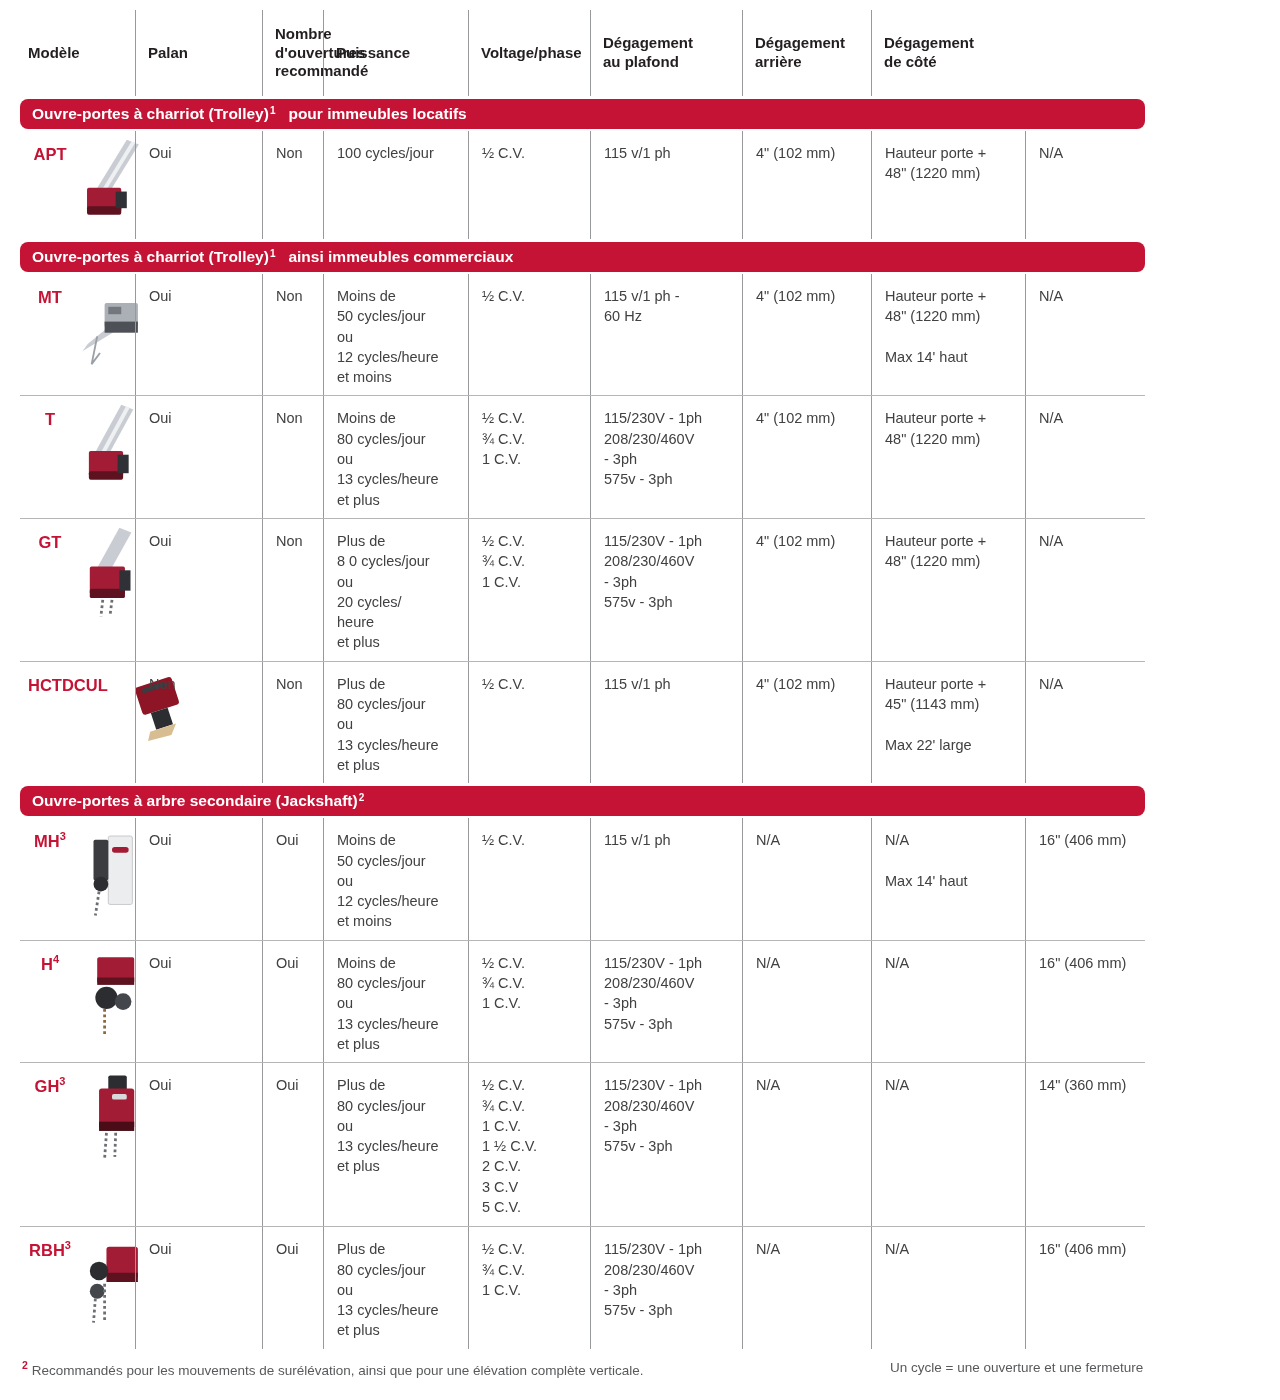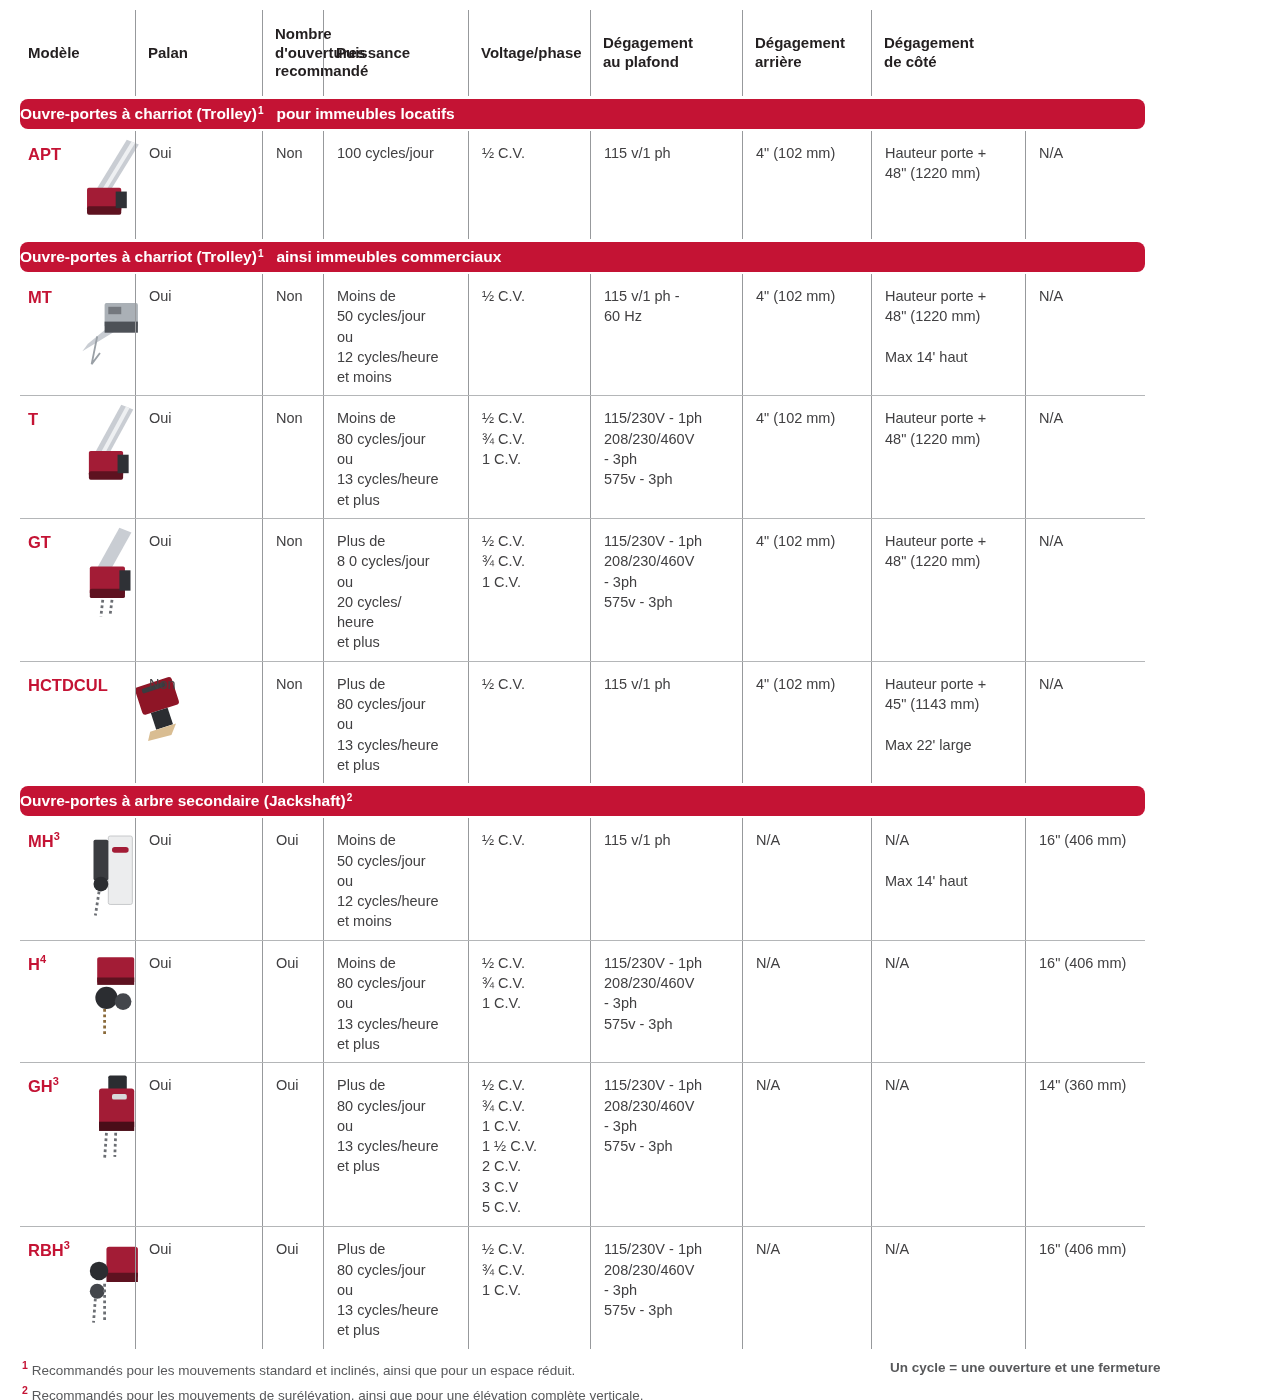--- a/index.html
+++ b/index.html
@@ -15,44 +15,44 @@
   .hcell{
     border-left:1px solid #97999c;display:flex;align-items:center;
     padding:6px 6px 6px 12px;font-weight:bold;font-size:15px;color:#231f20;
     white-space:pre-line;line-height:1.25;
   }
   .hcell:first-child{border-left:none;padding-left:8px;}
   
   .bar{
     height:30px;border-radius:8px;background:#c41334;color:#ffffff;
     font-weight:bold;font-size:15.5px;display:flex;align-items:center;
-    padding-left:0;margin:3px 0 2px 0;
+    padding-left:12px;margin:3px 0 2px 0;
   }
   .bar sup{font-size:10px;transform:translateY(-4px);margin-left:1px;}
   .bar .post{margin-left:13px;}
   
   .rows .trow + .trow{border-top:1px solid #b4b6b8;}
   .cell{
     border-left:1px solid #97999c;padding:12px 8px 8px 13px;
     font-size:14.5px;line-height:1.4;white-space:pre-line;
   }
   .model-cell{
     border-left:none;padding:8px 2px 4px 8px;white-space:normal;
-    display:flex;align-items:flex-start;gap:3px;
+    display:flex;align-items:flex-start;gap:3px;text-align:center;
   }
   .model-cell.stacked{flex-direction:row;gap:0;}
   .model-cell.stacked .photo{margin-left:14px;}
   .mname{color:#c41334;font-weight:bold;font-size:16.5px;line-height:1.1;padding-top:4px;flex:none;min-width:44px;}
   .mname sup{font-size:11px;}
   .photo{width:74px;height:94px;flex:none;}
   
   .footnotes{position:relative;margin:10px 0 0 22px;width:1236px;font-size:13.5px;color:#58595b;}
   .fn{margin:0 0 5px 0;line-height:1.32;}
   .fn sup{color:#c41334;font-weight:bold;font-size:10.5px;margin-right:4px;}
-  .cycle-note{position:absolute;left:868px;top:1px;font-size:13.5px;color:#58595b;white-space:nowrap;font-weight:bold;}
+  .cycle-note{position:absolute;left:868px;top:1px;font-size:13.5px;color:#58595b;white-space:nowrap;}
 </style>
 </head>
 <body>
 
 <div class="table">
 
   <div class="grid thead">
     <div class="hcell">Modèle</div>
     <div class="hcell">Palan</div>
     <div class="hcell">Nombre
@@ -351,16 +351,15 @@
 575v - 3ph</div>
       <div class="cell">N/A</div>
       <div class="cell">N/A</div>
       <div class="cell">16" (406 mm)</div>
     </div>
   </div>
 </div>
 
 <div class="footnotes">
   <div class="cycle-note">Un cycle = une ouverture et une fermeture</div>
-  <div class="fn"><sup>1</sup><span>Recommandés pour les mouvements standard et inclinés, ainsi que pour un espace réduit.</span></div>
   <div class="fn"><sup>2</sup><span>Recommandés pour les mouvements de surélévation, ainsi que pour une élévation complète verticale.</span></div>
 
 </div>
 
 </body></html>

